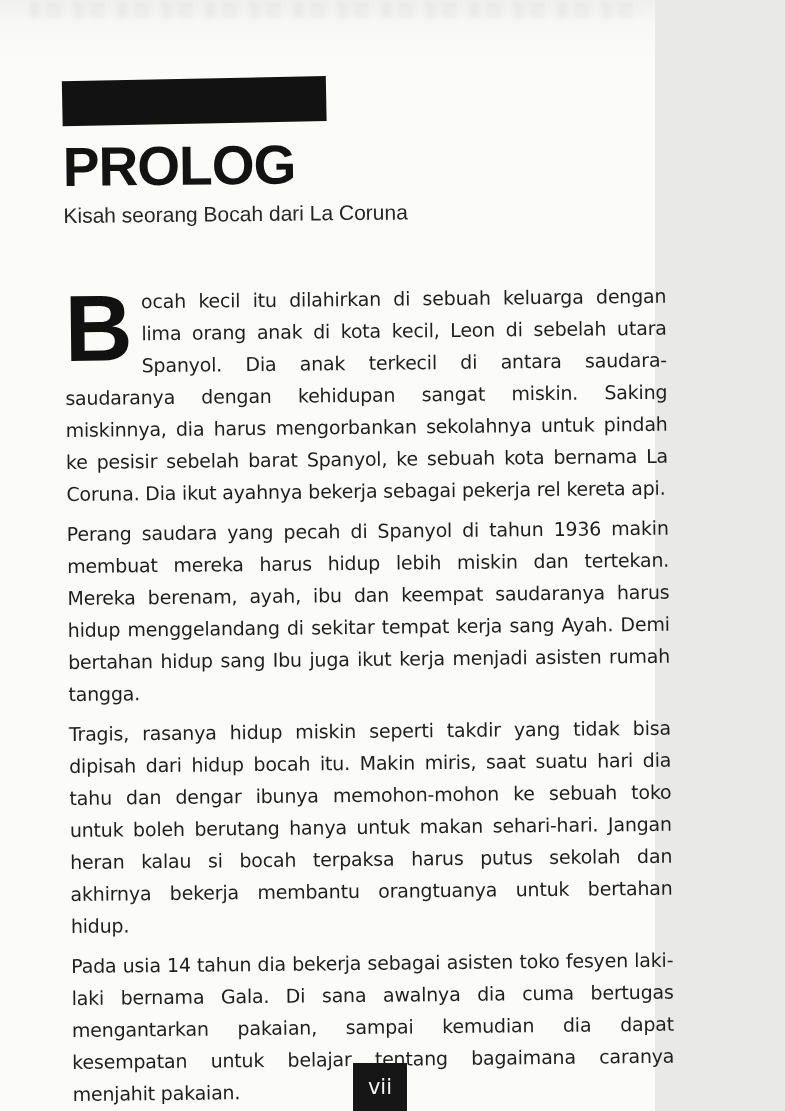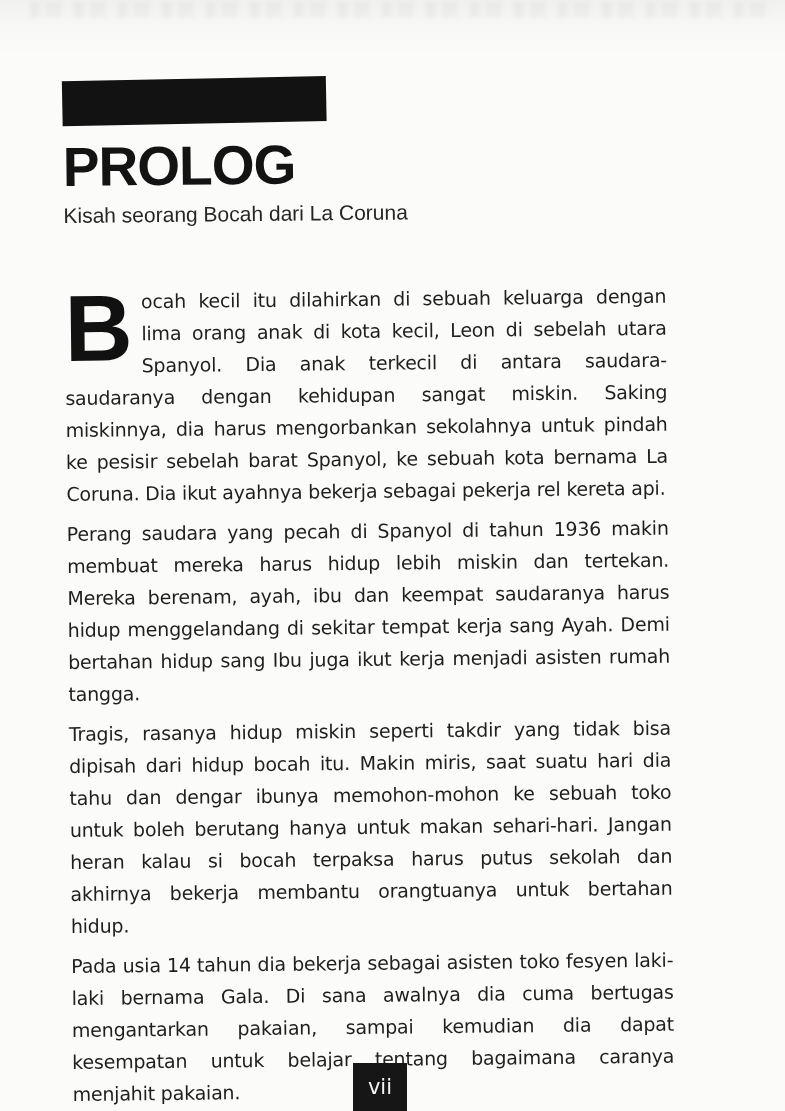--- a/index.html
+++ b/index.html
@@ -12,21 +12,21 @@
   *{box-sizing:border-box;}
   html,body{margin:0;padding:0;}
   body{
     width:785px;height:1111px;
     background:#e9e9e7;
     font-family:"DejaVu Sans", sans-serif;
     overflow:hidden;
   }
   .page{
     position:relative;
-    width:785px;height:1111px;
+    width:655px;height:1111px;
     background:
       linear-gradient(180deg, rgba(0,0,0,0.045) 0px, rgba(0,0,0,0.012) 26px, rgba(0,0,0,0) 60px),
       var(--paper);
   }
   
   .bleed{
     position:absolute;top:2px;left:30px;right:10px;height:16px;
     background:repeating-linear-gradient(90deg,
       rgba(60,60,60,0.10) 0 9px, rgba(60,60,60,0.02) 9px 16px,
       rgba(60,60,60,0.08) 16px 31px, rgba(60,60,60,0.01) 31px 44px);

